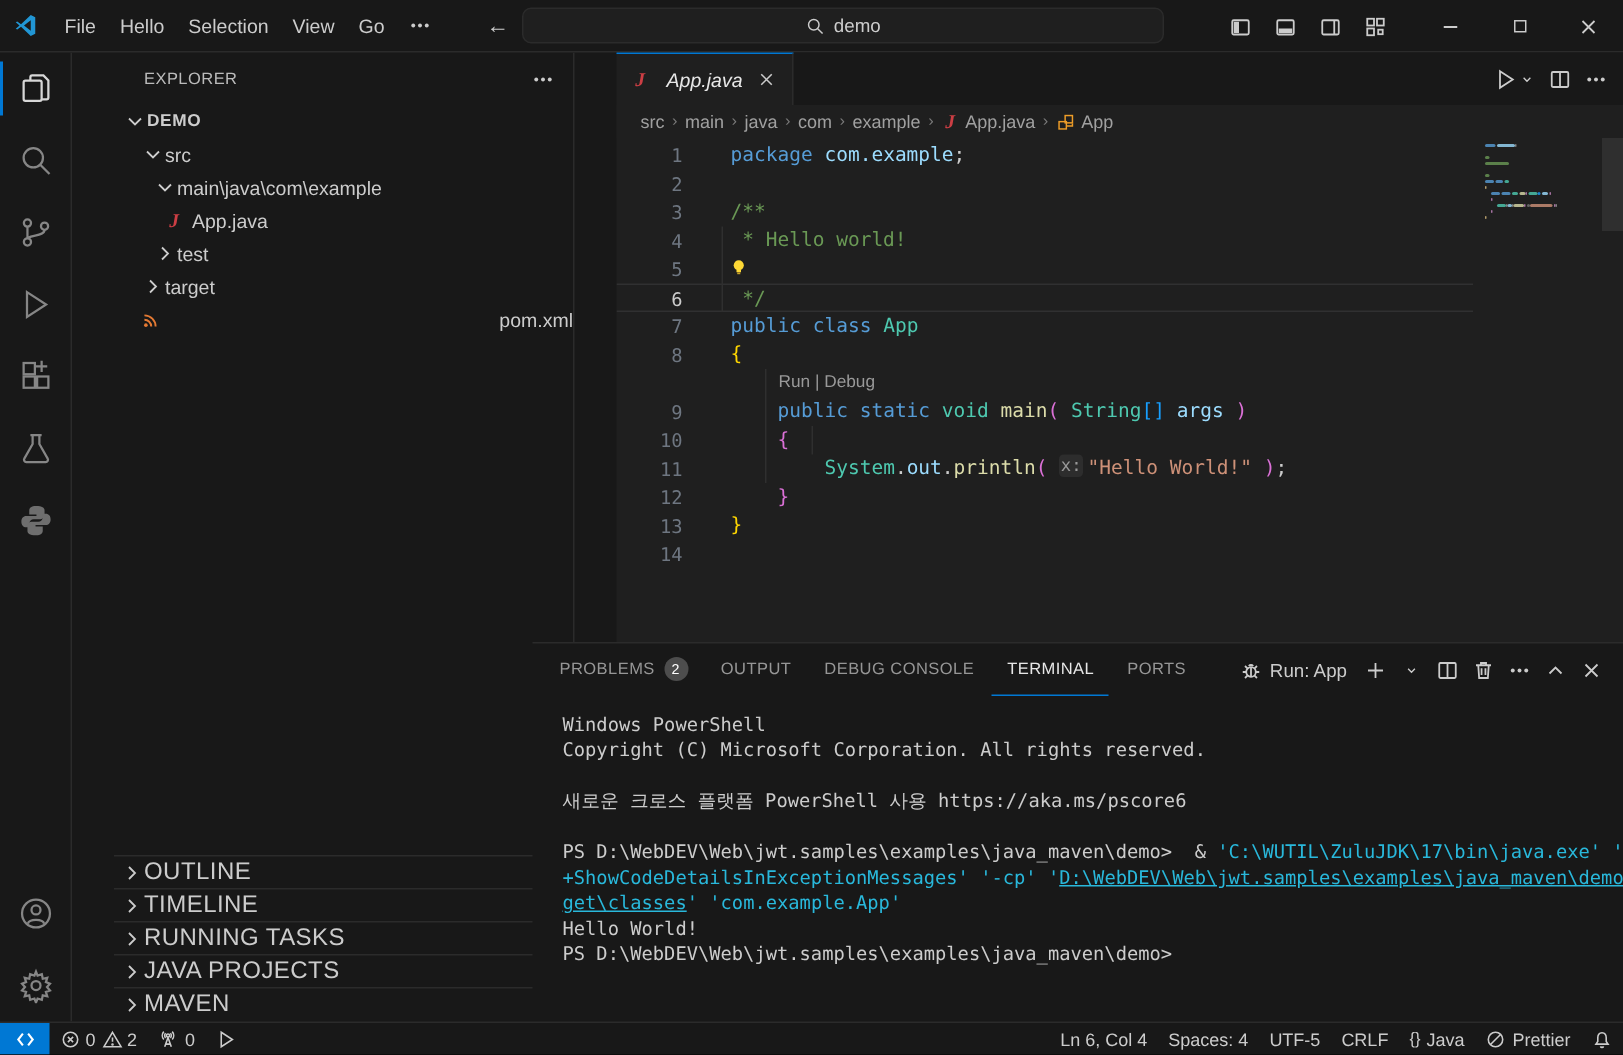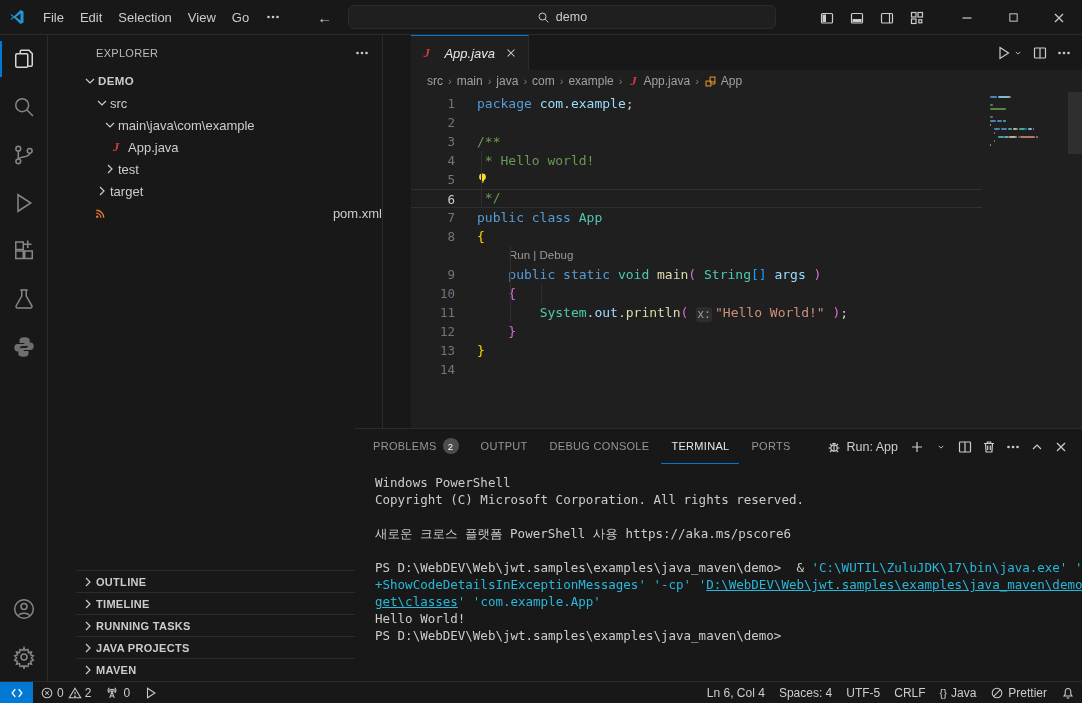--- a/index.html
+++ b/index.html
@@ -45,21 +45,21 @@
   .sb-header .sp { flex:1; }
   .tree { flex:1; overflow:hidden; }
   .tree-row { height:22px; display:flex; align-items:center; color:#cccccc; cursor:pointer; font-size:13px; }
   .tree-row .chev { width:16px; height:16px; color:#cccccc; flex:0 0 16px; }
   .tree-row .bold { font-weight:bold; font-size:11.5px; letter-spacing:.4px; }
   .java-badge { color:#cc3e44; font-weight:bold; font-size:13px; width:12px; text-align:center; margin-right:6px; font-family:"Liberation Serif", serif; font-style:italic; }
   .xml-ic { color:#e37933; margin-right:6px; }
   .sb-sections { border-top:1px solid #2b2b2b; }
   .sb-section { height:22px; display:flex; align-items:center; border-bottom:1px solid #2b2b2b; padding-left:4px; }
   .sb-section:last-child { border-bottom:none; }
-  .sb-section .lbl { font-size:11px; font-weight:bold; color:#cccccc; letter-spacing:.3px; }
+  .sb-section .lbl { font-size:16px; font-weight:normal; color:#cccccc; letter-spacing:.3px; }
 
   
   .editor-col { flex:1; display:flex; flex-direction:column; background:#1f1f1f; min-width:0; }
   .tabbar { height:35px; background:#181818; display:flex; align-items:stretch; position:relative; }
   .tab { width:118px; background:#1f1f1f; border-top:1px solid #0078d4; border-right:1px solid #2b2b2b;
     display:flex; align-items:center; padding:0 8px 0 10px; gap:6px; color:#ffffff; }
   .tab-label { font-style:italic; font-size:13px; color:#e8e8e8; flex:1; }
   .tab-close { color:#cccccc; width:20px; height:20px; display:flex; align-items:center; justify-content:center; border-radius:4px; }
   .editor-actions { position:absolute; right:8px; top:0; height:35px; display:flex; align-items:center; gap:4px; color:#cccccc; }
   .ea-btn { height:24px; padding:0 2px; display:flex; align-items:center; justify-content:center; border-radius:4px; }
@@ -68,21 +68,21 @@
   .bc-sep { color:#7a7a7a; font-size:11px; margin:0 2px; }
   .bc-item { display:flex; align-items:center; gap:4px; }
   .class-ic { color:#ee9d28; }
 
   .code-area { flex:1; position:relative; overflow:hidden; font-family:"DejaVu Sans Mono", monospace; font-size:13px; }
   .code-lines { padding-top:2px; padding-right:100px; }
   .code-row { display:flex; height:19px; line-height:19px; position:relative; white-space:pre; }
   .code-row.current { border-top:1px solid #303031; border-bottom:1px solid #303031; }
   .gutter { width:44px; flex:0 0 44px; text-align:right; padding-right:0; color:#6e7681; font-size:12.5px; }
   .code-row.current .gutter { color:#cccccc; }
-  .code-content { margin-left:22px; position:relative; display:flex; align-items:flex-end; white-space:pre; }
+  .code-content { margin-left:32px; position:relative; display:flex; align-items:flex-start; white-space:pre; }
   .lens { font-family:"Liberation Sans", sans-serif; font-size:11.5px; color:#999999; margin-left:32px; cursor:pointer; }
   .bulb-wrap { position:absolute; left:-2px; top:1px; }
   .s-kw{color:#569cd6} .s-type{color:#4ec9b0} .s-fn{color:#dcdcaa} .s-str{color:#ce9178}
   .s-com{color:#6a9955} .s-var{color:#9cdcfe} .s-def{color:#cccccc}
   .s-b1{color:#ffd700} .s-b2{color:#da70d6} .s-b3{color:#179fff}
   .s-inlay{color:#999999; background:#2d2d2d; border-radius:3px; font-size:11.5px; padding:0 1px; margin-right:3px; line-height:15px;}
   .indent-guide { position:absolute; width:1px; background:#2f2f2f; }
   .minimap { position:absolute; top:4px; right:20px; width:72px; }
   .mm-row { height:2px; margin-bottom:2px; position:relative; }
   .mm-seg { position:absolute; top:0; height:2px; border-radius:1px; opacity:.8; }
@@ -255,21 +255,21 @@
 </svg>
 
 <div class="app">
 
   <div class="titlebar">
     <svg class="ic vscode-logo">
         <use href="#i-logo"></use>
       </svg>
     <div id="menubar" style="display:flex">
         <div class="menu-item">File</div>
-        <div class="menu-item">Edit</div>
+        <div class="menu-item">Hello</div>
         <div class="menu-item">Selection</div>
         <div class="menu-item">View</div>
         <div class="menu-item">Go</div>
       </div>
     <div class="menu-item">
         <svg class="ic">
           <use href="#i-ellipsis"></use>
         </svg>
       </div>
     <div class="nav-arrows">

